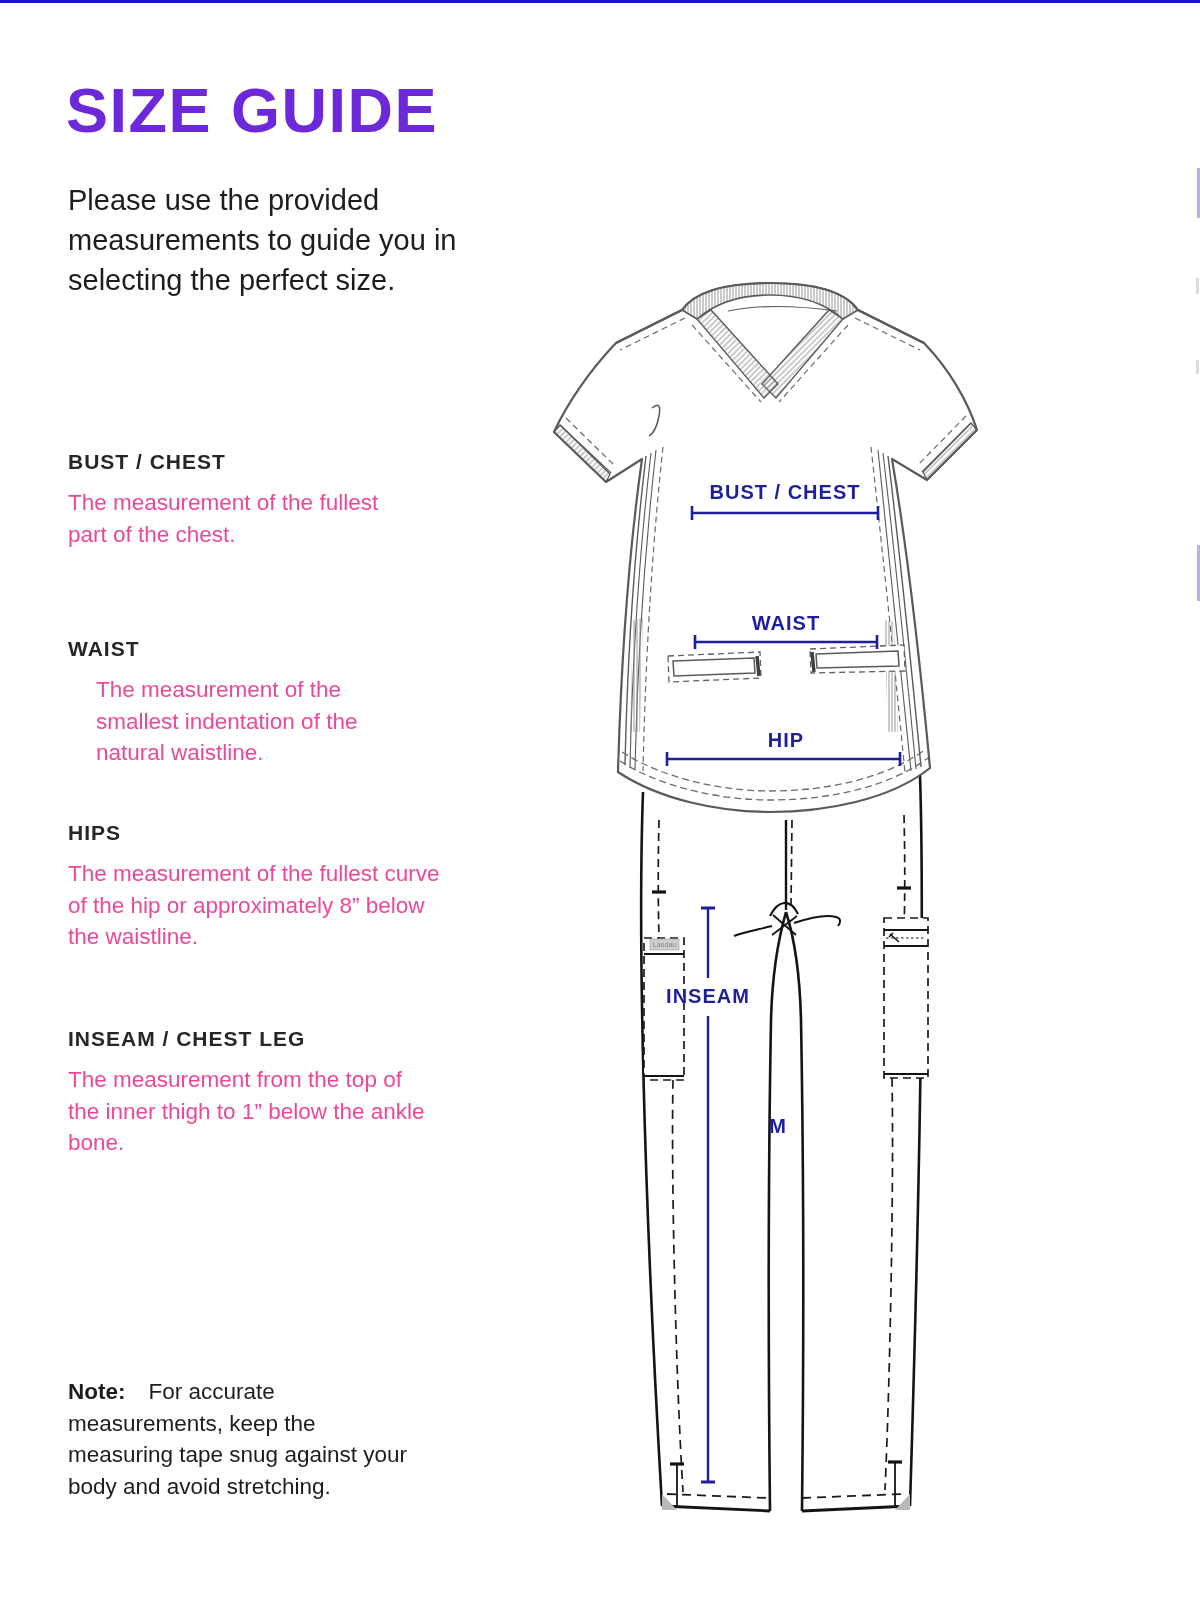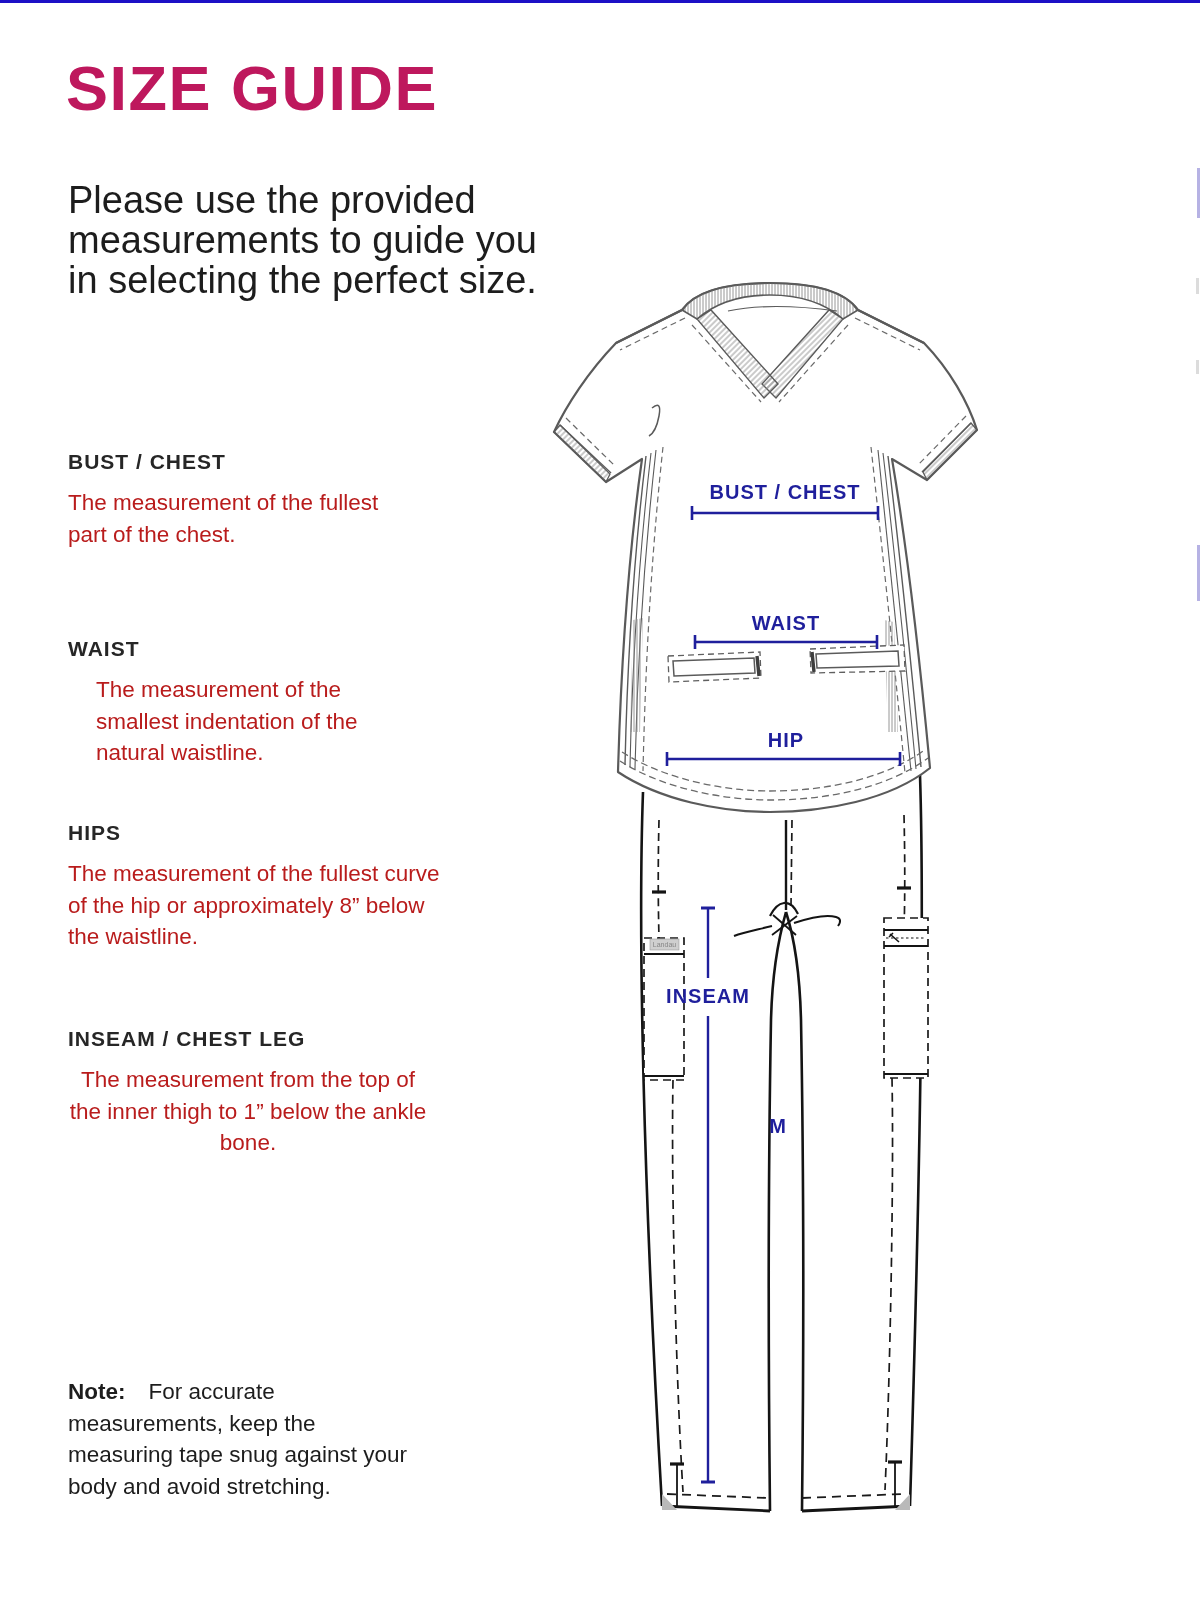--- a/index.html
+++ b/index.html
@@ -1,29 +1,29 @@
 <!DOCTYPE html>
 <html><head>
 <meta charset="utf-8">
 <style>
   html,body{margin:0;padding:0;background:#ffffff;}
   .page{position:relative;width:1200px;height:1600px;background:#ffffff;overflow:hidden;
         font-family:"Liberation Sans", sans-serif;color:#1f1f1f;}
   .top-border{position:absolute;top:0;left:0;width:1200px;height:3px;background:#1c10c6;}
   .edge-artifact{position:absolute;width:3px;}
-  .title{position:absolute;left:66px;top:52px;font-size:63px;font-weight:bold;
-         letter-spacing:1.5px;color:#be185d;}
-  .intro{position:absolute;left:68px;top:180px;width:470px;font-size:38px;line-height:40px;color:#1d1d1d;}
+  .title{position:absolute;left:66px;top:74px;font-size:63px;font-weight:bold;
+         letter-spacing:1.5px;color:#6d28d9;}
+  .intro{position:absolute;left:68px;top:180px;width:470px;font-size:29px;line-height:40px;color:#1d1d1d;}
   .section{position:absolute;left:68px;}
   .section h3{margin:0 0 13px 0;font-size:21px;font-weight:bold;letter-spacing:1px;color:#262626;}
-  .section p{margin:0;font-size:22.5px;line-height:31.5px;color:#b91c1c;}
+  .section p{margin:0;font-size:22.5px;line-height:31.5px;color:#ec4899;}
   .s-bust{top:450px;}  .s-bust p{width:320px;}
   .s-waist{top:637px;} .s-waist p{width:325px;margin-left:28px;}
   .s-hips{top:821px;}  .s-hips p{width:392px;}
-  .s-inseam{top:1027px;} .s-inseam p{width:360px;text-align:center;}
+  .s-inseam{top:1027px;} .s-inseam p{width:360px;}
   .note{position:absolute;left:68px;top:1376px;width:345px;font-size:22.5px;line-height:31.5px;color:#1d1d1d;}
   .note b{margin-right:23px;}
   .diagram{position:absolute;left:540px;top:280px;width:440px;height:1240px;}
   svg text{font-family:"Liberation Sans", sans-serif;}
   .blue-label{font-size:20px;font-weight:bold;letter-spacing:1px;}
   .tiny-label{font-size:7px;}
 </style>
 </head>
 <body>
 

